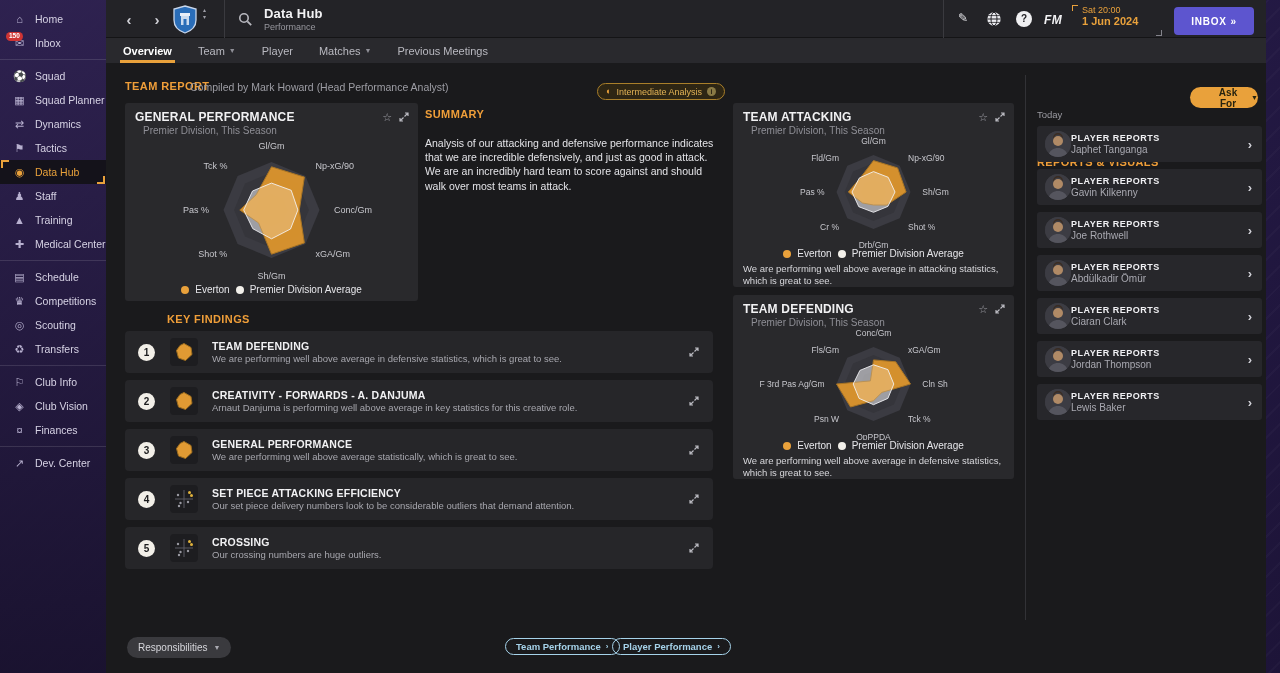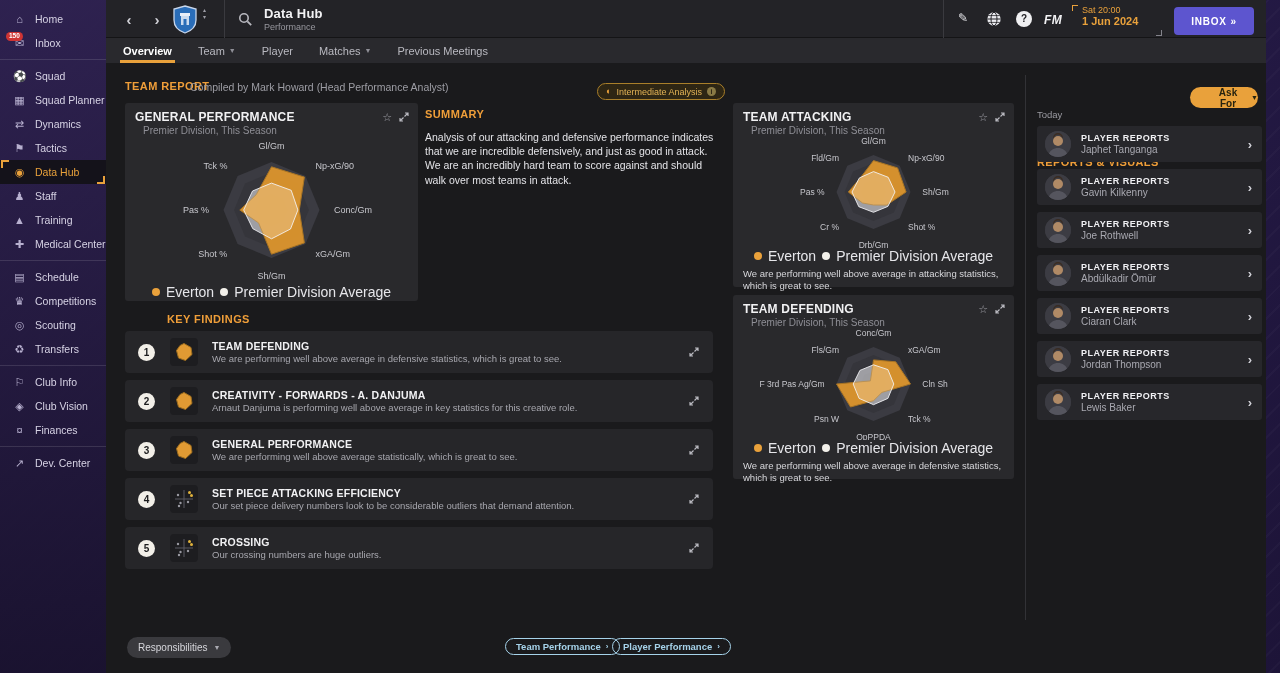--- a/index.html
+++ b/index.html
@@ -77,29 +77,29 @@
 
   .panel { position:absolute; background:#29292c; border-radius:3px; }
   .panel-head { display:flex; align-items:center; padding:7px 9px 0 10px; }
   .panel-title { font-size:12px; font-weight:bold; color:#f1f1f3; letter-spacing:0.2px; flex:1; }
   .panel-star { color:#9b9ba2; font-size:11px; cursor:pointer; margin-right:7px; line-height:1; }
   .panel-expand { cursor:pointer; line-height:0; }
   .panel-sub { padding:1px 18px 0; font-size:10px; color:#8f8f96; }
   svg.radar { display:block; }
   .axis-label { fill:#c7c7cd; font-size:9px; font-family:"Liberation Sans", sans-serif; }
   .radar-sm .axis-label { font-size:8.5px; }
-  .legend { display:flex; justify-content:center; align-items:center; gap:6px; font-size:14px; color:#e6e6ea; }
+  .legend { display:flex; justify-content:center; align-items:center; gap:6px; font-size:10px; color:#e6e6ea; }
   .dot { width:8px; height:8px; border-radius:50%; display:inline-block; }
   .dot-ev { background:#e9a13b; }
   .dot-avg { background:#f2f0ea; }
   .chart-caption { padding:4px 10px 17px; font-size:9.5px; line-height:1.3; color:#d8d8dc; }
 
   .summary-block { position:absolute; left:319px; top:108px; width:296px; }
   .summary-title { font-size:11px; font-weight:bold; color:#ef9e39; letter-spacing:0.4px; }
-  .summary-text { margin-top:10px; font-size:10.5px; line-height:1.35; color:#e3e3e7; }
+  .summary-text { margin-top:16px; font-size:10.5px; line-height:1.35; color:#e3e3e7; }
 
   .kf-card { position:absolute; left:19px; width:588px; height:42px; background:#262629; border-radius:4px;
     display:flex; align-items:center; cursor:pointer; }
   .kf-num { flex:0 0 17px; height:17px; margin-left:13px; background:#f2efe8; color:#1b1b1d; border-radius:50%;
     font-size:10px; font-weight:bold; text-align:center; line-height:17px; }
   .kf-icon { flex:0 0 28px; height:28px; margin-left:15px; background:#1d1d20; border-radius:4px;
     display:flex; align-items:center; justify-content:center; }
   .kf-text { margin-left:14px; flex:1; min-width:0; }
   .kf-title { font-size:10.5px; font-weight:bold; color:#f1f1f3; letter-spacing:0.2px; }
   .kf-desc { font-size:9.5px; color:#a7a7ae; margin-top:1px; }
@@ -113,21 +113,21 @@
 
   .rv-label { left:931px; top:92px; }
   .askfor-btn { position:absolute; left:1084px; top:87px; width:68px; height:21px; background:#e9a13b; border:none;
     border-radius:11px; color:#26230f; font-size:10px; font-weight:bold; cursor:pointer; font-family:inherit;
     display:flex; align-items:center; justify-content:center; gap:5px; }
   .askfor-btn .af-chev { font-size:7px; }
   .today-label { position:absolute; left:931px; top:109px; font-size:9.5px; color:#9a9aa1; }
   .pr-card { position:absolute; left:931px; width:225px; height:36px; background:#27272b; border-radius:3px;
     display:flex; align-items:center; cursor:pointer; }
   .pr-avatar { flex:0 0 26px; height:26px; margin-left:8px; border-radius:50%; overflow:hidden; background:#39393f; }
-  .pr-texts { margin-left:10px; flex:1; min-width:0; }
+  .pr-texts { flex:1; min-width:0; }
   .pr-cat { font-size:9px; font-weight:bold; color:#f0f0f3; letter-spacing:0.5px; }
   .pr-name { font-size:10px; color:#a9a9b1; margin-top:1px; }
   .pr-chev { margin-right:10px; color:#d2d2d8; font-size:13px; font-weight:bold; }
 
   .resp-btn { position:absolute; left:21px; top:573px; height:21px; padding:0 11px; background:#3a3a3e; border:none;
     border-radius:11px; color:#d6d6db; font-size:10px; cursor:pointer; font-family:inherit;
     display:flex; align-items:center; gap:6px; }
   .resp-btn .rb-chev { font-size:7px; color:#aaaab1; }
   .blue-btn { position:absolute; top:574px; height:17px; padding:0 10px; background:transparent;
     border:1px solid #a6d3ea; border-radius:9px; color:#a6d3ea; font-size:9.5px; font-weight:bold; cursor:pointer;

